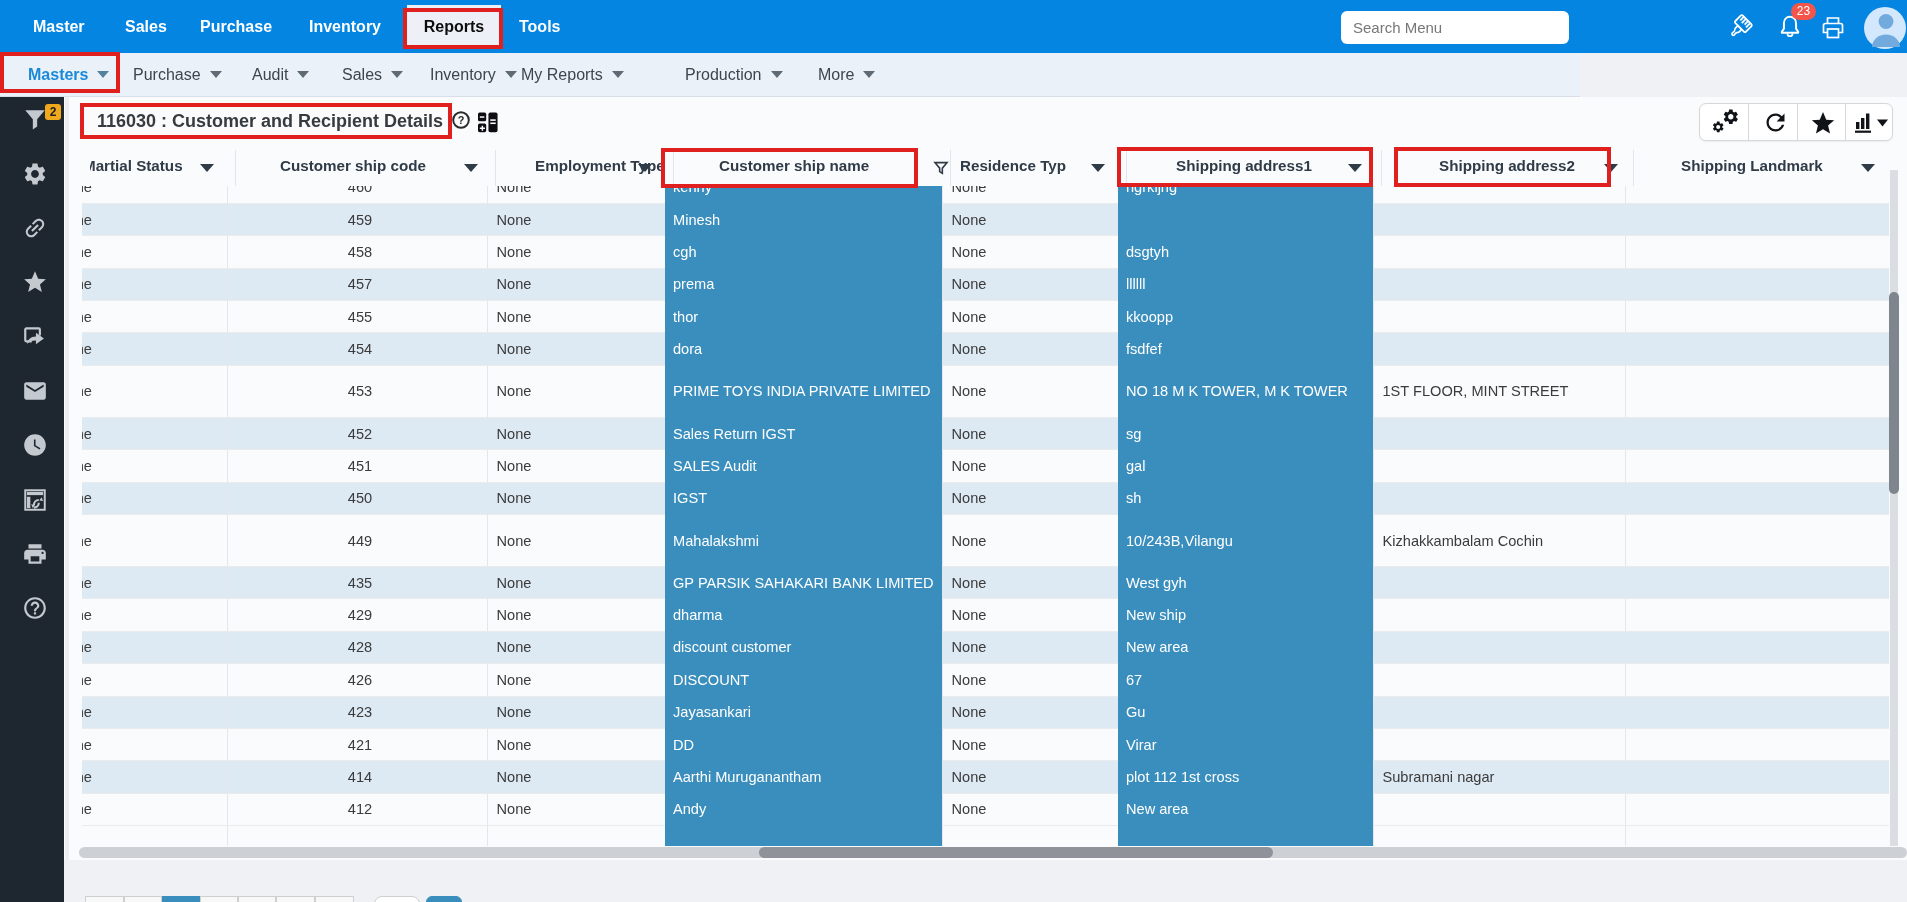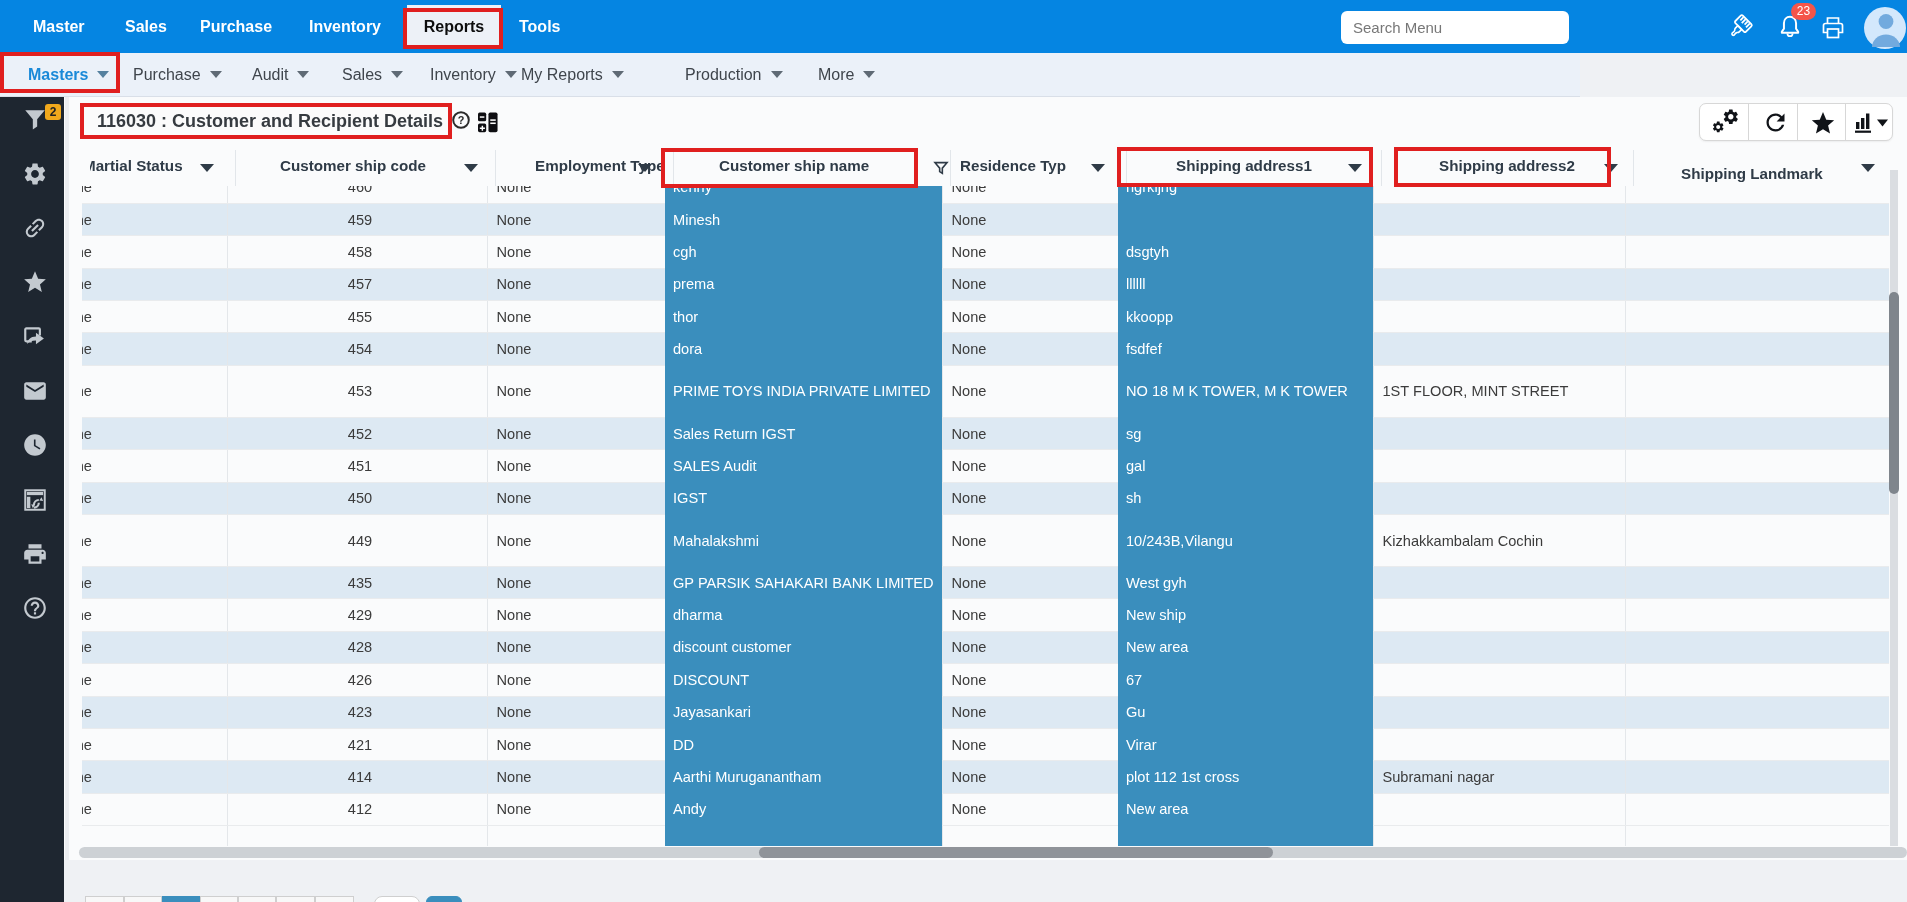--- a/index.html
+++ b/index.html
@@ -217,21 +217,21 @@
     <div class="th" style="left:629px;">Customer ship name</div>
     <svg class="abs" style="left:843px; top:10px;" width="16" height="16" viewBox="0 0 24 24">
         <path fill="none" stroke="#2f3b47" stroke-width="2.4" d="M3 4h18l-7 8.2V20l-4-2.5v-5.3z"></path>
       </svg>
     <div class="th" style="left:870px;">Residence Typ</div>
       <div class="hcaret" style="left:1001px;"></div>
     <div class="th" style="left:1086px;">Shipping address1</div>
       <div class="hcaret" style="left:1258px;"></div>
     <div class="th" style="left:1340px;margin-left:9px;">Shipping address2</div>
       <div class="hcaret" style="left:1514px;"></div>
-    <div class="th" style="left:1591px;margin-top:8px;">Shipping Landmark</div>
+    <div class="th" style="left:1591px;">Shipping Landmark</div>
       <div class="hcaret" style="left:1771px;"></div>
   </div>
 
   <div id="tbody">
     <table>
       <colgroup>
           <col style="width:145px">
           <col style="width:260px">
           <col style="width:178px">
           <col style="width:277px">

